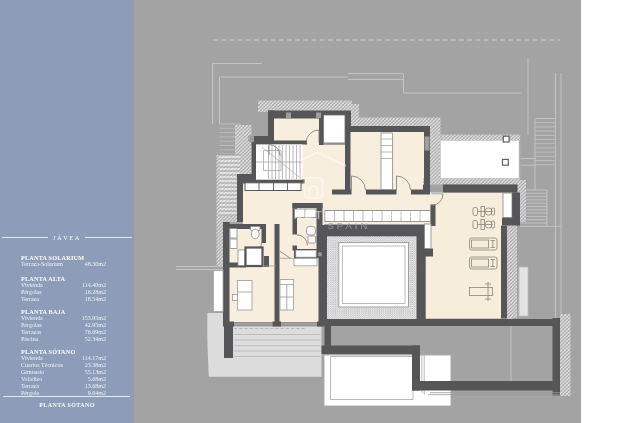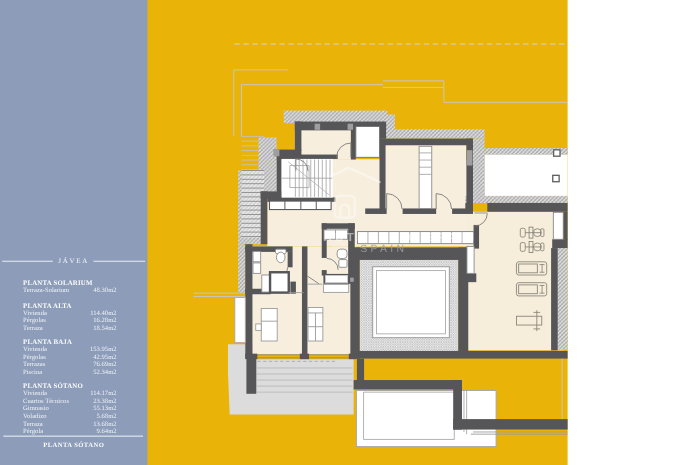--- a/index.html
+++ b/index.html
@@ -1,16 +1,16 @@
 <!DOCTYPE html>
 <html><head>
 <meta charset="utf-8">
 <style>
   html,body{margin:0;padding:0;background:#ffffff;}
-  #page{position:relative;width:516px;height:423px;overflow:hidden;background:#eab308;font-family:"Liberation Serif",serif;}
+  #page{position:relative;width:581px;height:423px;overflow:hidden;background:#a3a3a3;font-family:"Liberation Serif",serif;}
   #sidebar{position:absolute;left:0;top:0;width:134px;height:423px;background:#8d9db9;color:#eef2f7;}
   .jtitle{position:absolute;top:233.5px;left:0;width:134px;text-align:center;font-size:6.3px;letter-spacing:1.6px;color:#f6f8fb;}
   .jline{position:absolute;top:237.3px;height:1px;background:#dfe6ef;}
   .tbl{position:absolute;left:21px;top:254.5px;width:85px;font-size:6px;line-height:6.9px;color:#eef2f7;}
   .hd{font-weight:bold;font-size:6.2px;color:#fbfcfe;letter-spacing:0.2px;}
   .row{display:flex;justify-content:space-between;}
   .g1{height:7.2px;}.g2{height:5.4px;}.g3{height:5.5px;}
   .bline{position:absolute;top:396px;left:3px;width:127px;height:1px;background:#e6ebf2;}
   .cap{position:absolute;top:402px;left:0;width:134px;text-align:center;font-weight:bold;font-size:6px;letter-spacing:0.4px;color:#fbfcfe;}
 </style>

